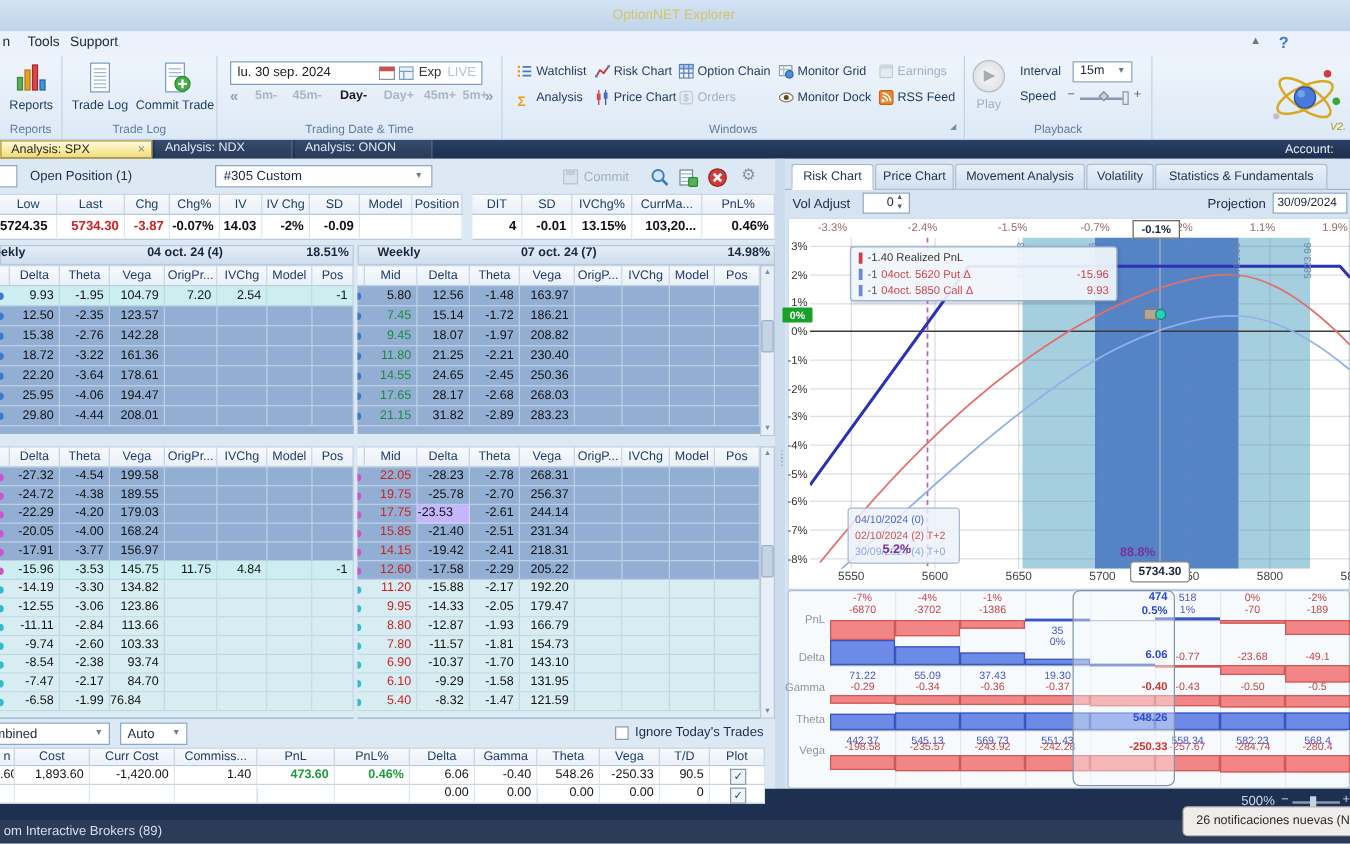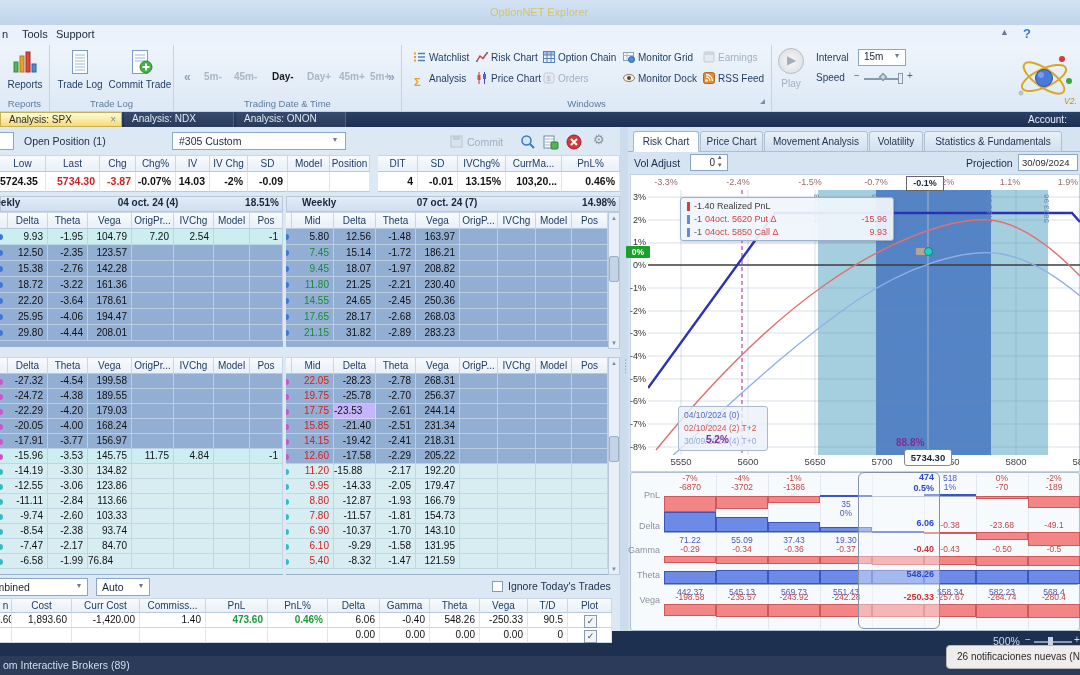--- a/index.html
+++ b/index.html
@@ -70,30 +70,50 @@
           <path d="M16,14.5 V21.5 M12.5,18 H19.5" stroke="#fff" stroke-width="1.8"></path>
         </svg>
       </span>
     <span class="abs rbtnlab" style="left:56px;top:34px;width:68px;text-align:center;">Commit Trade</span>
     <span class="grouptitle">Trade Log</span>
   </div>
 
   <div class="abs" style="left:174px;top:45px;width:228px;height:66px;border-right:1px solid #c3d3e6;">
     <span class="grouptitle">Trading Date &amp; Time</span>
   </div>
+  <div class="abs" style="left:184px;top:49px;width:202px;height:19px;background:#fff;border:1px solid #7fa0c8;">
+    <span class="abs nw" style="left:5px;top:2px;font-size:10.5px;color:#222;">lu. 30 sep. 2024</span>
+    <span class="abs" style="left:118px;top:3px;">
+        <svg width="13" height="11">
+          <rect x="0.5" y="0.5" width="12" height="10" fill="#fff" stroke="#8898a8"></rect>
+          <rect x="0.5" y="0.5" width="12" height="3.5" fill="#d05050"></rect>
+        </svg>
+      </span>
+    <span class="abs" style="left:134px;top:3px;">
+        <svg width="12" height="11">
+          <rect x="0.5" y="0.5" width="11" height="10" fill="#eaf2fc" stroke="#7a9cc6"></rect>
+          <path d="M0.5,4 H11.5 M4,4 V10.5" stroke="#7a9cc6"></path>
+        </svg>
+      </span>
+    <span class="abs nw" style="left:150px;top:2px;font-size:10.5px;color:#333;">Exp</span>
+    <span class="abs nw" style="left:173px;top:2px;font-size:10.5px;color:#b8c2d0;">LIVE</span>
+  </div>
   <div class="abs" style="left:184px;top:70px;font-size:12px;font-weight:bold;color:#8fa2b8;">«</div>
   <div class="abs" style="left:388px;top:70px;font-size:12px;font-weight:bold;color:#8fa2b8;">»</div>
   <div id="steps-row" class="abs" style="left:0;top:0;width:0;height:0;"></div>
 
   <div class="abs" style="left:402px;top:45px;width:370px;height:66px;border-right:1px solid #c3d3e6;">
     <span class="grouptitle">Windows</span>
     <span class="abs" style="left:358px;top:54px;width:0;height:0;border-left:5px solid transparent;border-bottom:5px solid #7a90a8;"></span>
   </div>
   <div id="windows-btns" class="abs" style="left:0;top:0;"></div>
 
+  <div class="abs" style="left:772px;top:45px;width:150px;height:66px;border-right:1px solid #c3d3e6;">
+    <span class="grouptitle">Playback</span>
+  </div>
   <div class="abs" style="left:778px;top:48px;width:26px;height:26px;border-radius:50%;background:radial-gradient(#f6f6f6,#d8dce0);border:1px solid #b4bcc4;">
     <span class="abs" style="left:8px;top:4px;font-size:12px;color:#a4acb4;">▶</span>
   </div>
   <div class="abs rbtnlab dis" style="left:778px;top:78px;width:26px;text-align:center;">Play</div>
   <div class="abs nw" style="left:816px;top:52px;font-size:10px;color:#1e3a5f;">Interval</div>
   <div class="abs" style="left:858px;top:49px;width:48px;height:17px;background:#fff;border:1px solid #8aa4c2;">
     <span class="abs nw" style="left:5px;top:1px;font-size:10px;">15m</span>
     <span class="abs" style="left:36px;top:1px;font-size:8px;color:#6a7a8e;">▾</span>
   </div>
   <div class="abs nw" style="left:816px;top:72px;font-size:10px;color:#1e3a5f;">Speed</div>
@@ -748,21 +768,21 @@
     <div class="abs" style="left: 376px; top: 449px; width: 40px; height: 15px; font-size: 10px; text-align: right; padding-right: 4px; line-height: 14px; overflow: hidden; background: rgb(147, 174, 211); color: rgb(16, 16, 16); border-right: 1px solid rgba(255, 255, 255, 0.38); border-bottom: 1px solid rgba(255, 255, 255, 0.38);">-2.29</div>
     <div class="abs" style="left: 416px; top: 449px; width: 44px; height: 15px; font-size: 10px; text-align: right; padding-right: 4px; line-height: 14px; overflow: hidden; background: rgb(147, 174, 211); color: rgb(16, 16, 16); border-right: 1px solid rgba(255, 255, 255, 0.38); border-bottom: 1px solid rgba(255, 255, 255, 0.38);">205.22</div>
     <div class="abs" style="left: 460px; top: 449px; width: 38px; height: 15px; font-size: 10px; text-align: right; padding-right: 4px; line-height: 14px; overflow: hidden; background: rgb(147, 174, 211); color: rgb(16, 16, 16); border-right: 1px solid rgba(255, 255, 255, 0.38); border-bottom: 1px solid rgba(255, 255, 255, 0.38);"></div>
     <div class="abs" style="left: 498px; top: 449px; width: 38px; height: 15px; font-size: 10px; text-align: right; padding-right: 4px; line-height: 14px; overflow: hidden; background: rgb(147, 174, 211); color: rgb(16, 16, 16); border-right: 1px solid rgba(255, 255, 255, 0.38); border-bottom: 1px solid rgba(255, 255, 255, 0.38);"></div>
     <div class="abs" style="left: 536px; top: 449px; width: 36px; height: 15px; font-size: 10px; text-align: right; padding-right: 4px; line-height: 14px; overflow: hidden; background: rgb(147, 174, 211); color: rgb(16, 16, 16); border-right: 1px solid rgba(255, 255, 255, 0.38); border-bottom: 1px solid rgba(255, 255, 255, 0.38);"></div>
     <div class="abs" style="left: 572px; top: 449px; width: 36px; height: 15px; font-size: 10px; text-align: right; padding-right: 4px; line-height: 14px; overflow: hidden; background: rgb(147, 174, 211); color: rgb(16, 16, 16); border-right: 1px solid rgba(255, 255, 255, 0.38); border-bottom: 1px solid rgba(255, 255, 255, 0.38);"></div>
     <div class="abs" style="left: 286px; top: 464px; width: 6px; height: 15px; background: rgb(215, 237, 241); overflow: hidden; border-bottom: 1px solid rgba(140, 170, 195, 0.3);">
       <span style="position:absolute;left:-3px;top:4.5px;width:6px;height:6px;border-radius:50%;background:#33bbcc;"></span>
     </div>
     <div class="abs" style="left: 292px; top: 464px; width: 42px; height: 15px; font-size: 10px; text-align: right; padding-right: 4px; line-height: 14px; overflow: hidden; background: rgb(215, 237, 241); color: rgb(204, 34, 34); border-right: 1px solid rgba(140, 170, 195, 0.3); border-bottom: 1px solid rgba(140, 170, 195, 0.3);">11.20</div>
-    <div class="abs" style="left: 334px; top: 464px; width: 42px; height: 15px; font-size: 10px; padding-right: 4px; line-height: 14px; overflow: hidden; background: rgb(215, 237, 241); color: rgb(16, 16, 16); border-right: 1px solid rgba(140, 170, 195, 0.3); border-bottom: 1px solid rgba(140, 170, 195, 0.3);">-15.88</div>
+    <div class="abs" style="left: 334px; top: 464px; width: 42px; height: 15px; font-size: 10px; text-align: right; padding-right: 4px; line-height: 14px; overflow: hidden; background: rgb(215, 237, 241); color: rgb(16, 16, 16); border-right: 1px solid rgba(140, 170, 195, 0.3); border-bottom: 1px solid rgba(140, 170, 195, 0.3);">-15.88</div>
     <div class="abs" style="left: 376px; top: 464px; width: 40px; height: 15px; font-size: 10px; text-align: right; padding-right: 4px; line-height: 14px; overflow: hidden; background: rgb(215, 237, 241); color: rgb(16, 16, 16); border-right: 1px solid rgba(140, 170, 195, 0.3); border-bottom: 1px solid rgba(140, 170, 195, 0.3);">-2.17</div>
     <div class="abs" style="left: 416px; top: 464px; width: 44px; height: 15px; font-size: 10px; text-align: right; padding-right: 4px; line-height: 14px; overflow: hidden; background: rgb(215, 237, 241); color: rgb(16, 16, 16); border-right: 1px solid rgba(140, 170, 195, 0.3); border-bottom: 1px solid rgba(140, 170, 195, 0.3);">192.20</div>
     <div class="abs" style="left: 460px; top: 464px; width: 38px; height: 15px; font-size: 10px; text-align: right; padding-right: 4px; line-height: 14px; overflow: hidden; background: rgb(215, 237, 241); color: rgb(16, 16, 16); border-right: 1px solid rgba(140, 170, 195, 0.3); border-bottom: 1px solid rgba(140, 170, 195, 0.3);"></div>
     <div class="abs" style="left: 498px; top: 464px; width: 38px; height: 15px; font-size: 10px; text-align: right; padding-right: 4px; line-height: 14px; overflow: hidden; background: rgb(215, 237, 241); color: rgb(16, 16, 16); border-right: 1px solid rgba(140, 170, 195, 0.3); border-bottom: 1px solid rgba(140, 170, 195, 0.3);"></div>
     <div class="abs" style="left: 536px; top: 464px; width: 36px; height: 15px; font-size: 10px; text-align: right; padding-right: 4px; line-height: 14px; overflow: hidden; background: rgb(215, 237, 241); color: rgb(16, 16, 16); border-right: 1px solid rgba(140, 170, 195, 0.3); border-bottom: 1px solid rgba(140, 170, 195, 0.3);"></div>
     <div class="abs" style="left: 572px; top: 464px; width: 36px; height: 15px; font-size: 10px; text-align: right; padding-right: 4px; line-height: 14px; overflow: hidden; background: rgb(215, 237, 241); color: rgb(16, 16, 16); border-right: 1px solid rgba(140, 170, 195, 0.3); border-bottom: 1px solid rgba(140, 170, 195, 0.3);"></div>
     <div class="abs" style="left: 286px; top: 479px; width: 6px; height: 15px; background: rgb(215, 237, 241); overflow: hidden; border-bottom: 1px solid rgba(140, 170, 195, 0.3);">
       <span style="position:absolute;left:-3px;top:4.5px;width:6px;height:6px;border-radius:50%;background:#33bbcc;"></span>
     </div>
     <div class="abs" style="left: 292px; top: 479px; width: 42px; height: 15px; font-size: 10px; text-align: right; padding-right: 4px; line-height: 14px; overflow: hidden; background: rgb(215, 237, 241); color: rgb(204, 34, 34); border-right: 1px solid rgba(140, 170, 195, 0.3); border-bottom: 1px solid rgba(140, 170, 195, 0.3);">9.95</div>
@@ -950,21 +970,21 @@
     <div class="abs" style="left: 664px; top: 512px; width: 52px; height: 20px; background: rgb(108, 138, 230); border: 1px solid rgb(58, 85, 192); z-index: 3;"></div>
     <div class="abs" style="left: 666px; top: 535px; width: 48px; height: 9px; font-size: 8.5px; text-align: center; color: rgb(72, 88, 200); z-index: 4;">71.22</div>
     <div class="abs" style="left: 716px; top: 517px; width: 52px; height: 15px; background: rgb(108, 138, 230); border: 1px solid rgb(58, 85, 192); z-index: 3;"></div>
     <div class="abs" style="left: 718px; top: 535px; width: 48px; height: 9px; font-size: 8.5px; text-align: center; color: rgb(72, 88, 200); z-index: 4;">55.09</div>
     <div class="abs" style="left: 768px; top: 522px; width: 52px; height: 10px; background: rgb(108, 138, 230); border: 1px solid rgb(58, 85, 192); z-index: 3;"></div>
     <div class="abs" style="left: 770px; top: 535px; width: 48px; height: 9px; font-size: 8.5px; text-align: center; color: rgb(72, 88, 200); z-index: 4;">37.43</div>
     <div class="abs" style="left: 820px; top: 527px; width: 52px; height: 5px; background: rgb(108, 138, 230); border: 1px solid rgb(58, 85, 192); z-index: 3;"></div>
     <div class="abs" style="left: 822px; top: 535px; width: 48px; height: 9px; font-size: 8.5px; text-align: center; color: rgb(72, 88, 200); z-index: 4;">19.30</div>
     <div class="abs" style="left: 872px; top: 531px; width: 52px; height: 1px; background: rgb(108, 138, 230); border: 1px solid rgb(58, 85, 192); z-index: 3;"></div>
     <div class="abs" style="left: 924px; top: 532px; width: 52px; height: 1px; background: rgb(242, 133, 133); border: 1px solid rgb(208, 88, 88); z-index: 3;"></div>
-    <div class="abs" style="left: 926px; top: 520px; width: 48px; height: 9px; font-size: 8.5px; text-align: center; color: rgb(192, 72, 72); z-index: 4;">-0.38</div>
+    <div class="abs" style="left: 926px; top: 520px; width: 48px; height: 9px; font-size: 8.5px; text-align: center; color: rgb(192, 72, 72); z-index: 4;">-0.77</div>
     <div class="abs" style="left: 976px; top: 532px; width: 52px; height: 8px; background: rgb(242, 133, 133); border: 1px solid rgb(208, 88, 88); z-index: 3;"></div>
     <div class="abs" style="left: 978px; top: 520px; width: 48px; height: 9px; font-size: 8.5px; text-align: center; color: rgb(192, 72, 72); z-index: 4;">-23.68</div>
     <div class="abs" style="left: 1028px; top: 532px; width: 52px; height: 14px; background: rgb(242, 133, 133); border: 1px solid rgb(208, 88, 88); z-index: 3;"></div>
     <div class="abs" style="left: 1030px; top: 520px; width: 48px; height: 9px; font-size: 8.5px; text-align: center; color: rgb(192, 72, 72); z-index: 4;">-49.1</div>
     <div class="abs" style="left: 628px; top: 545px; width: 32px; height: 10px; font-size: 9px; color: rgb(138, 147, 160); text-align: right;">Gamma</div>
     <div class="abs" style="left: 664px; top: 556px; width: 414px; height: 1px; background: rgb(154, 170, 188); z-index: 2;"></div>
     <div class="abs" style="left: 664px; top: 556px; width: 52px; height: 7px; background: rgb(242, 133, 133); border: 1px solid rgb(208, 88, 88); z-index: 3;"></div>
     <div class="abs" style="left: 666px; top: 544px; width: 48px; height: 9px; font-size: 8.5px; text-align: center; color: rgb(192, 72, 72); z-index: 4;">-0.29</div>
     <div class="abs" style="left: 716px; top: 556px; width: 52px; height: 8px; background: rgb(242, 133, 133); border: 1px solid rgb(208, 88, 88); z-index: 3;"></div>
     <div class="abs" style="left: 718px; top: 544px; width: 48px; height: 9px; font-size: 8.5px; text-align: center; color: rgb(192, 72, 72); z-index: 4;">-0.34</div>

